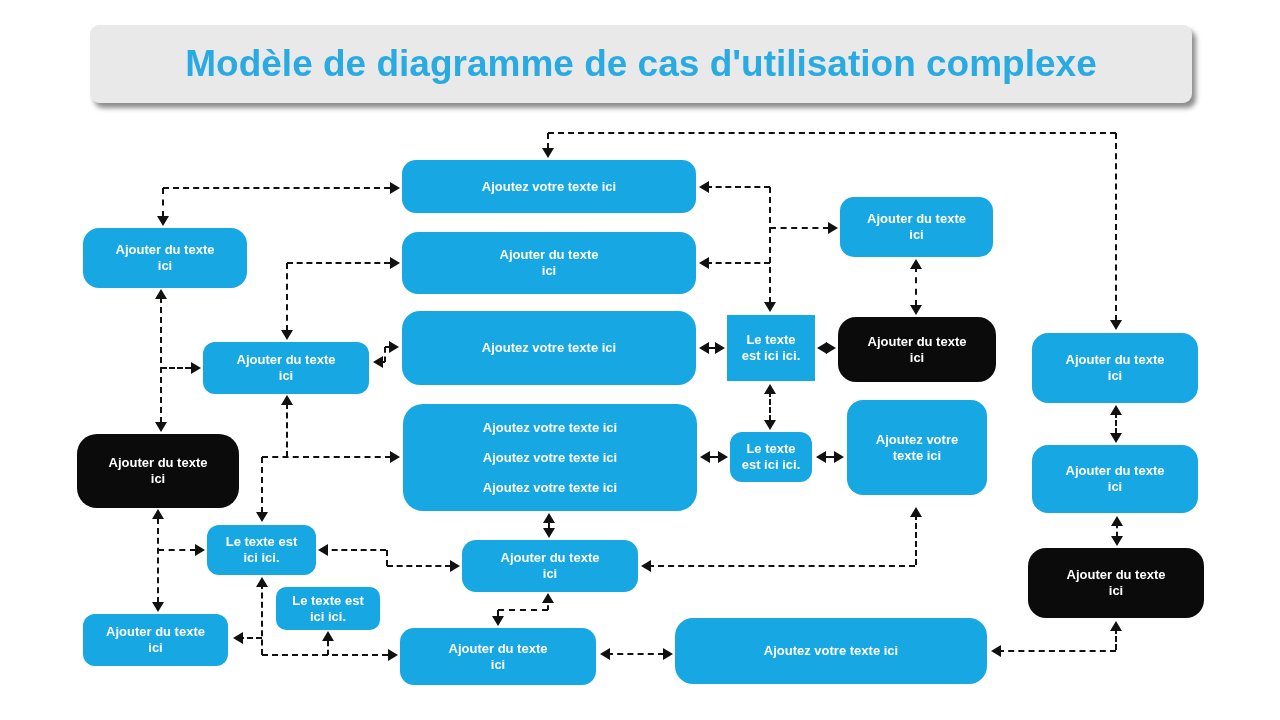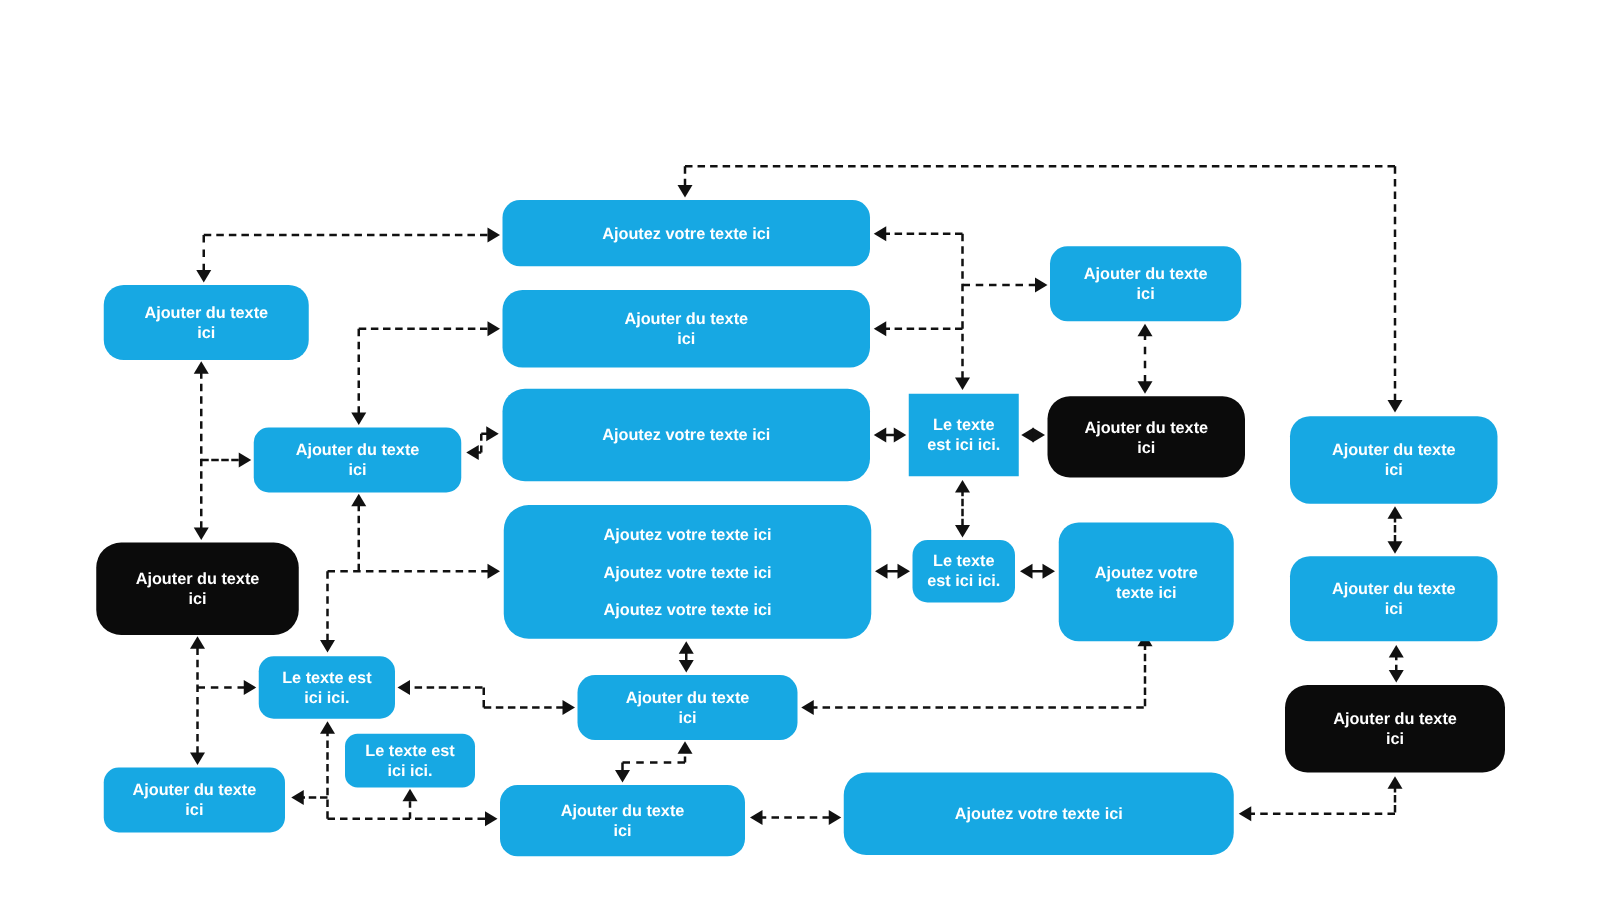--- a/index.html
+++ b/index.html
@@ -127,40 +127,43 @@
     <div class="ah left" style="left:991px;top:645px"></div>
     <div class="ah up" style="left:1110px;top:621px"></div>
     <div class="ah up" style="left:1110px;top:405px"></div>
     <div class="ah down" style="left:1110px;top:433px"></div>
     <div class="ah up" style="left:1111px;top:516px"></div>
     <div class="ah down" style="left:1111px;top:536px"></div>
     <div class="ah right" style="left:389px;top:341px"></div>
     <div class="ah left" style="left:373px;top:356px"></div>
   </div>
 
+  <div class="banner">
+    <h1>Modèle de diagramme de cas d'utilisation complexe</h1>
+  </div>
 
   <div class="box r14" style="left:402px;top:160px;width:294px;height:53px">Ajoutez votre texte ici</div>
   <div class="box r16" style="left:83px;top:228px;width:164px;height:60px">Ajouter du texte
 ici</div>
   <div class="box r16" style="left:402px;top:232px;width:294px;height:62px">Ajouter du texte
 ici</div>
   <div class="box r18" style="left:402px;top:311px;width:294px;height:74px">Ajoutez votre texte ici</div>
   <div class="box r12" style="left:203px;top:342px;width:166px;height:52px">Ajouter du texte
 ici</div>
   <div class="box sq" style="left:727px;top:315px;width:88px;height:66px">Le texte
 est ici ici.</div>
   <div class="box dark r18" style="left:838px;top:317px;width:158px;height:65px">Ajouter du texte
 ici</div>
   <div class="box r14" style="left:840px;top:197px;width:153px;height:60px">Ajouter du texte
 ici</div>
   <div class="box r16" style="left:1032px;top:333px;width:166px;height:70px">Ajouter du texte
 ici</div>
   <div class="box r12" style="left:730px;top:432px;width:82px;height:50px">Le texte
 est ici ici.</div>
-  <div class="box r16" style="left:847px;top:418px;width:140px;height:95px">Ajoutez votre
+  <div class="box r16" style="left:847px;top:400px;width:140px;height:95px">Ajoutez votre
 texte ici</div>
   <div class="box r20 lh30" style="left:403px;top:404px;width:294px;height:107px">Ajoutez votre texte ici
 Ajoutez votre texte ici
 Ajoutez votre texte ici</div>
   <div class="box dark r20" style="left:77px;top:434px;width:162px;height:74px">Ajouter du texte
 ici</div>
   <div class="box r16" style="left:1032px;top:445px;width:166px;height:68px">Ajouter du texte
 ici</div>
   <div class="box r12" style="left:207px;top:525px;width:109px;height:50px">Le texte est
 ici ici.</div>

